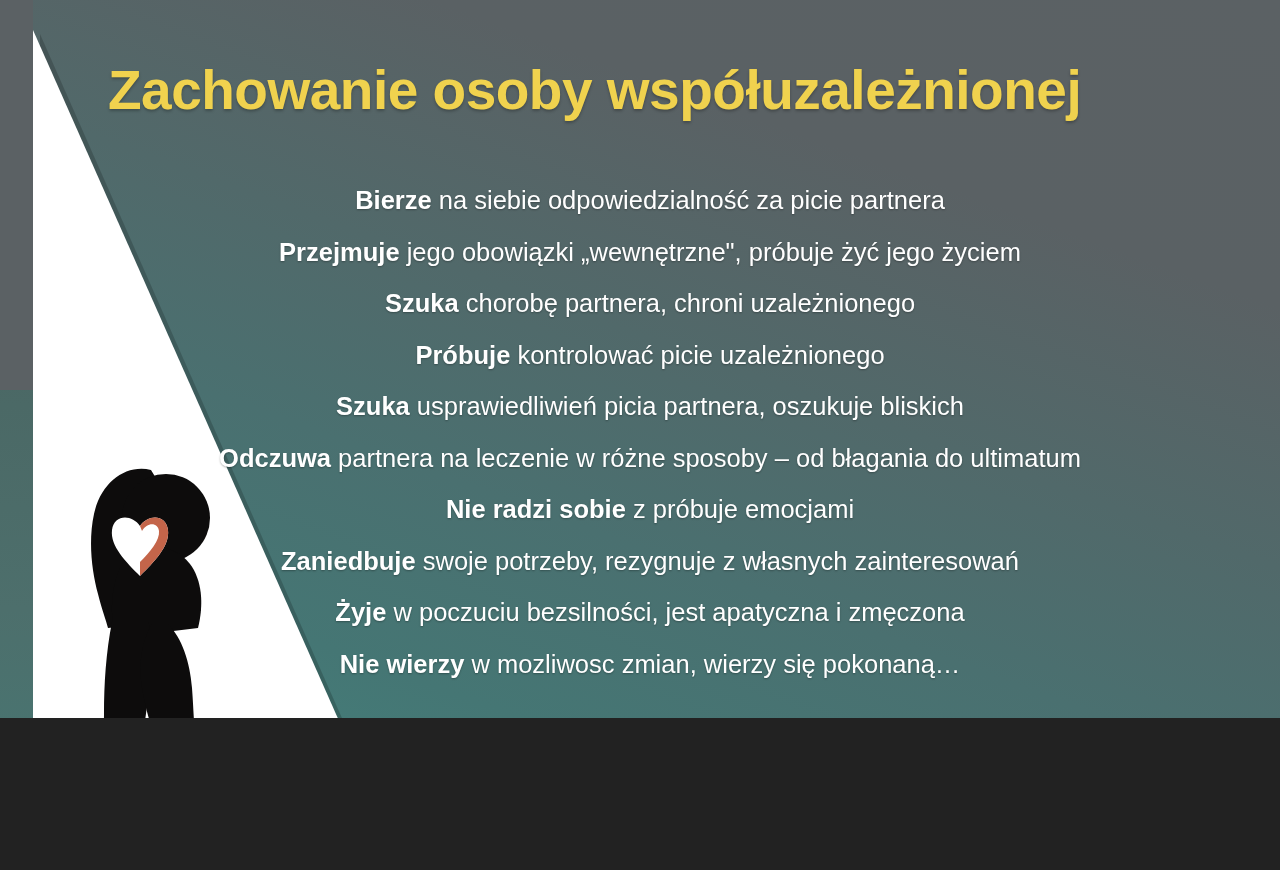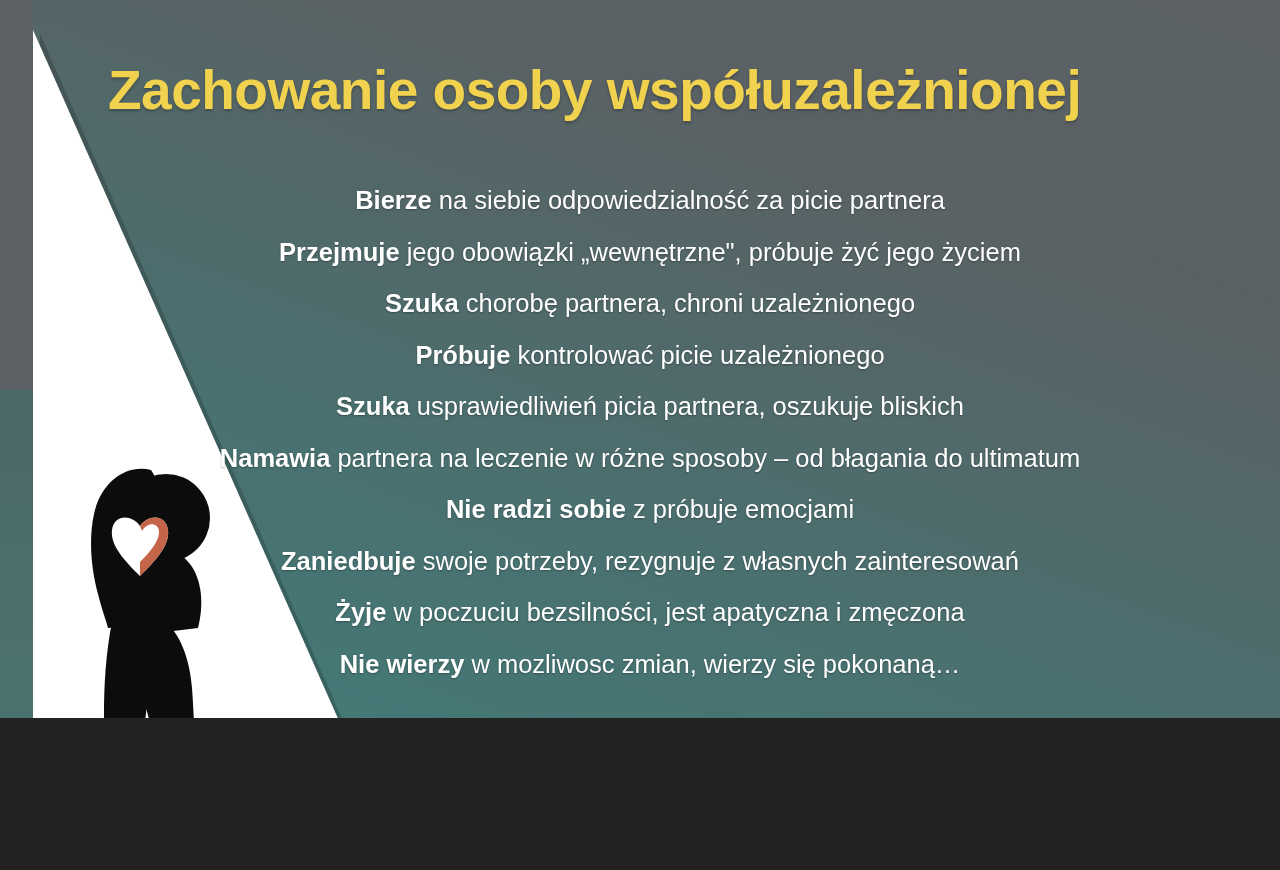--- a/index.html
+++ b/index.html
@@ -179,20 +179,20 @@
   </div>
 
   <div class="title">Zachowanie osoby współuzależnionej</div>
 
   <div class="lines">
     <div class="line"><b>Bierze</b><span> na siebie odpowiedzialność za picie partnera</span></div>
     <div class="line"><b>Przejmuje</b><span> jego obowiązki „wewnętrzne", próbuje żyć jego życiem</span></div>
     <div class="line"><b>Szuka</b><span> chorobę partnera, chroni uzależnionego</span></div>
     <div class="line"><b>Próbuje</b><span> kontrolować picie uzależnionego</span></div>
     <div class="line"><b>Szuka</b><span> usprawiedliwień picia partnera, oszukuje bliskich</span></div>
-    <div class="line"><b>Namawia</b><span> partnera na leczenie w różne sposoby – od błagania do ultimatum</span></div>
+    <div class="line"><b>Odczuwa</b><span> partnera na leczenie w różne sposoby – od błagania do ultimatum</span></div>
     <div class="line"><b>Nie radzi sobie</b><span> z próbuje emocjami</span></div>
     <div class="line"><b>Zaniedbuje</b><span> swoje potrzeby, rezygnuje z własnych zainteresowań</span></div>
     <div class="line"><b>Żyje</b><span> w poczuciu bezsilności, jest apatyczna i zmęczona</span></div>
     <div class="line"><b>Nie wierzy</b><span> w mozliwosc zmian, wierzy się pokonaną…</span></div>
   </div>
 
 </div>
 
 </body></html>

